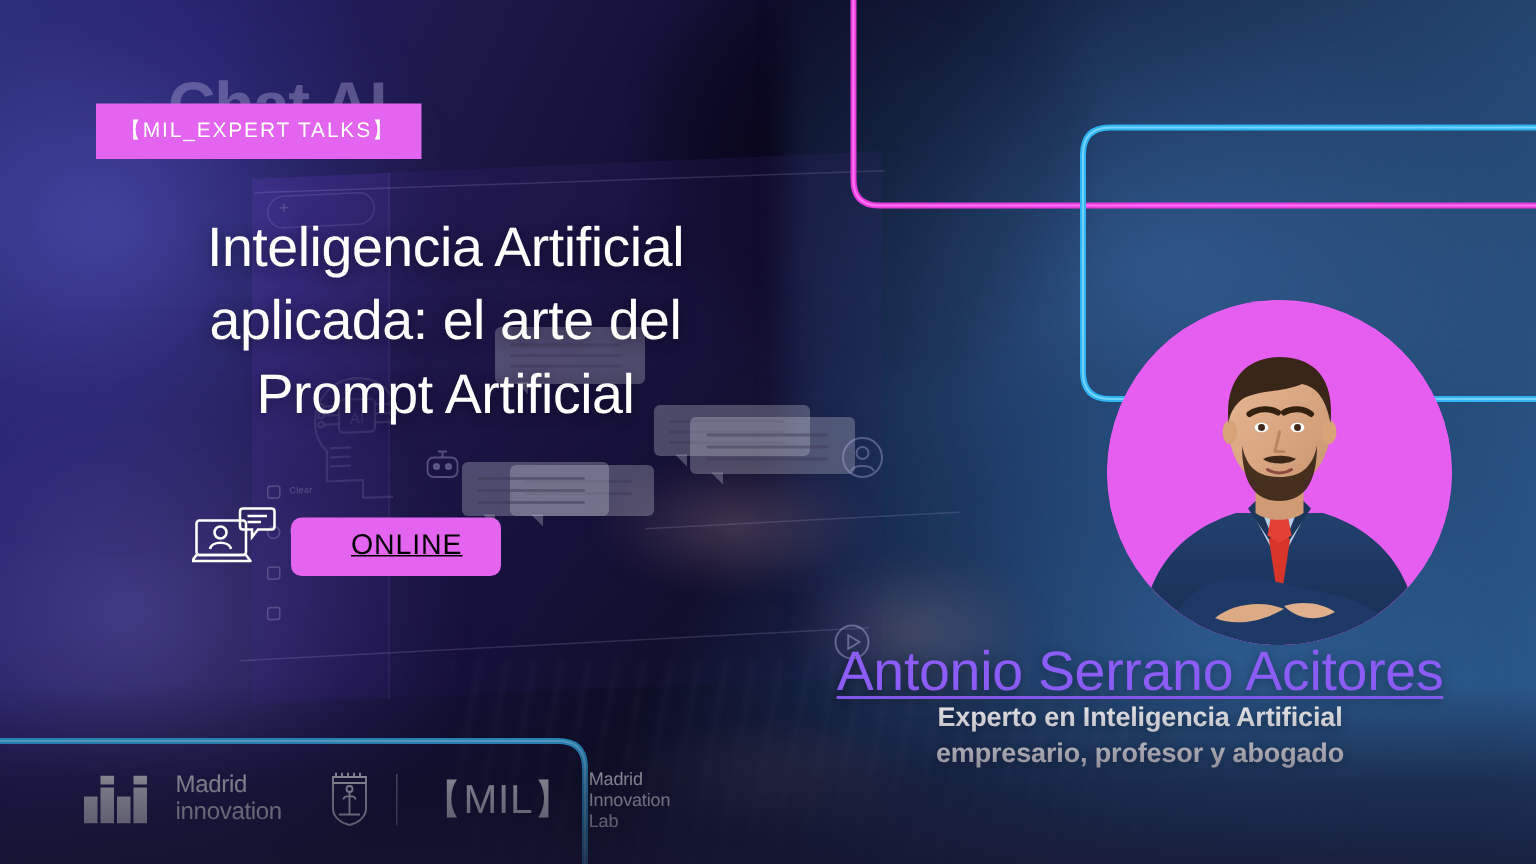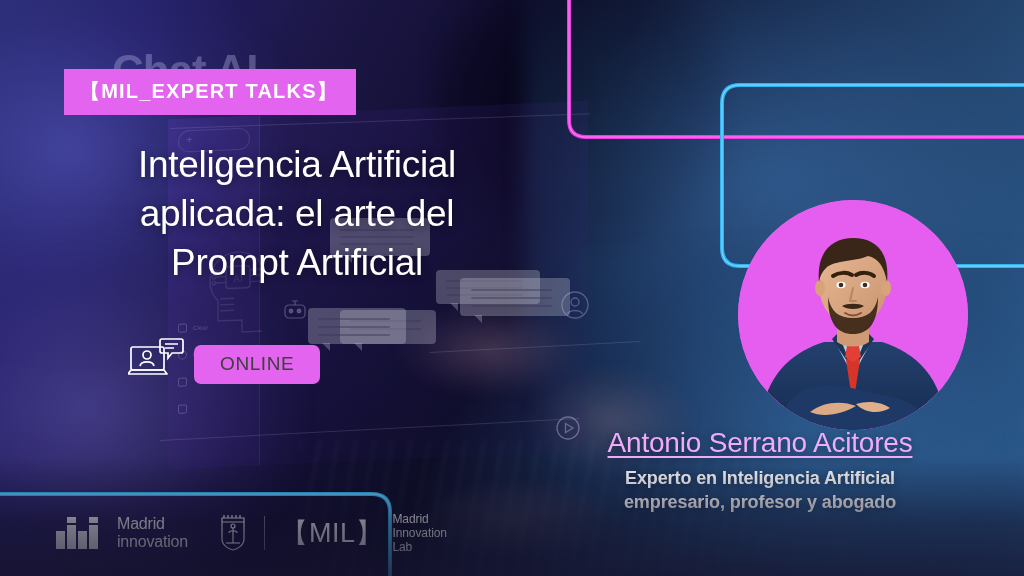--- a/index.html
+++ b/index.html
@@ -170,21 +170,21 @@
   .neon-cyan-bl {
     position:absolute; left:-20px; top:480px; width:430px; height:110px;
     pointer-events:none;
   }
 
   
   .eyebrow {
     position:absolute; left:64px; top:69px;
     background:#e264ef;
     color:#ffffff;
-    font-size:20px; font-weight:700;
+    font-size:14px; font-weight:400;
     letter-spacing:1.2px;
     padding:9px 18px 10px 16px;
     text-align:right;
   }
 
   .headline {
     position:absolute; left:62px; top:140px; width:470px;
     color:#ffffff;
     font-size:37px; font-weight:400;
     line-height:1.33;
@@ -193,25 +193,26 @@
     text-align:center;
   }
   .headline div { white-space:nowrap; }
 
   .webinar-icon {
     position:absolute; left:128px; top:338px; width:56px; height:46px;
   }
 
   .online-badge {
     position:absolute; left:194px; top:345px;
-    background:#e264ef; color:#404040;
+    background:#e264ef; color:#000000;
     font-size:19px; font-weight:500;
     letter-spacing:.6px;
-    padding:8px 26px 9px 26px;
+    padding:8px 26px 9px 40px;
     border-radius:7px;
+    text-decoration:underline;
   }
 
   .date-pill {
     position:absolute; left:60px; top:409px;
     border:2px dashed rgba(255,255,255,0.9);
     border-radius:30px;
     padding:12px 26px 13px 26px;
     color:#ffffff;
     font-size:22px; font-weight:500;
     letter-spacing:.2px;
@@ -222,22 +223,22 @@
   .speaker-photo {
     position:absolute; left:738px; top:200px;
     width:230px; height:230px;
     border-radius:50%;
     background:#e55ef0;
     overflow:hidden;
   }
   .speaker-name {
     position:absolute; left:520px; right:24px; top:427px;
     text-align:center;
-    color:#f0abfc;
-    font-size:28px; font-weight:500;
+    color:#8b5cf6;
+    font-size:37px; font-weight:500;
     text-decoration:underline;
     text-underline-offset:4px;
     text-decoration-thickness:2px;
     letter-spacing:-0.2px;
     text-shadow:0 2px 8px rgba(0,0,0,0.4);
   }
   .speaker-role {
     position:absolute; left:520px; right:24px; top:466px;
     text-align:center;
     color:#ffffff;

